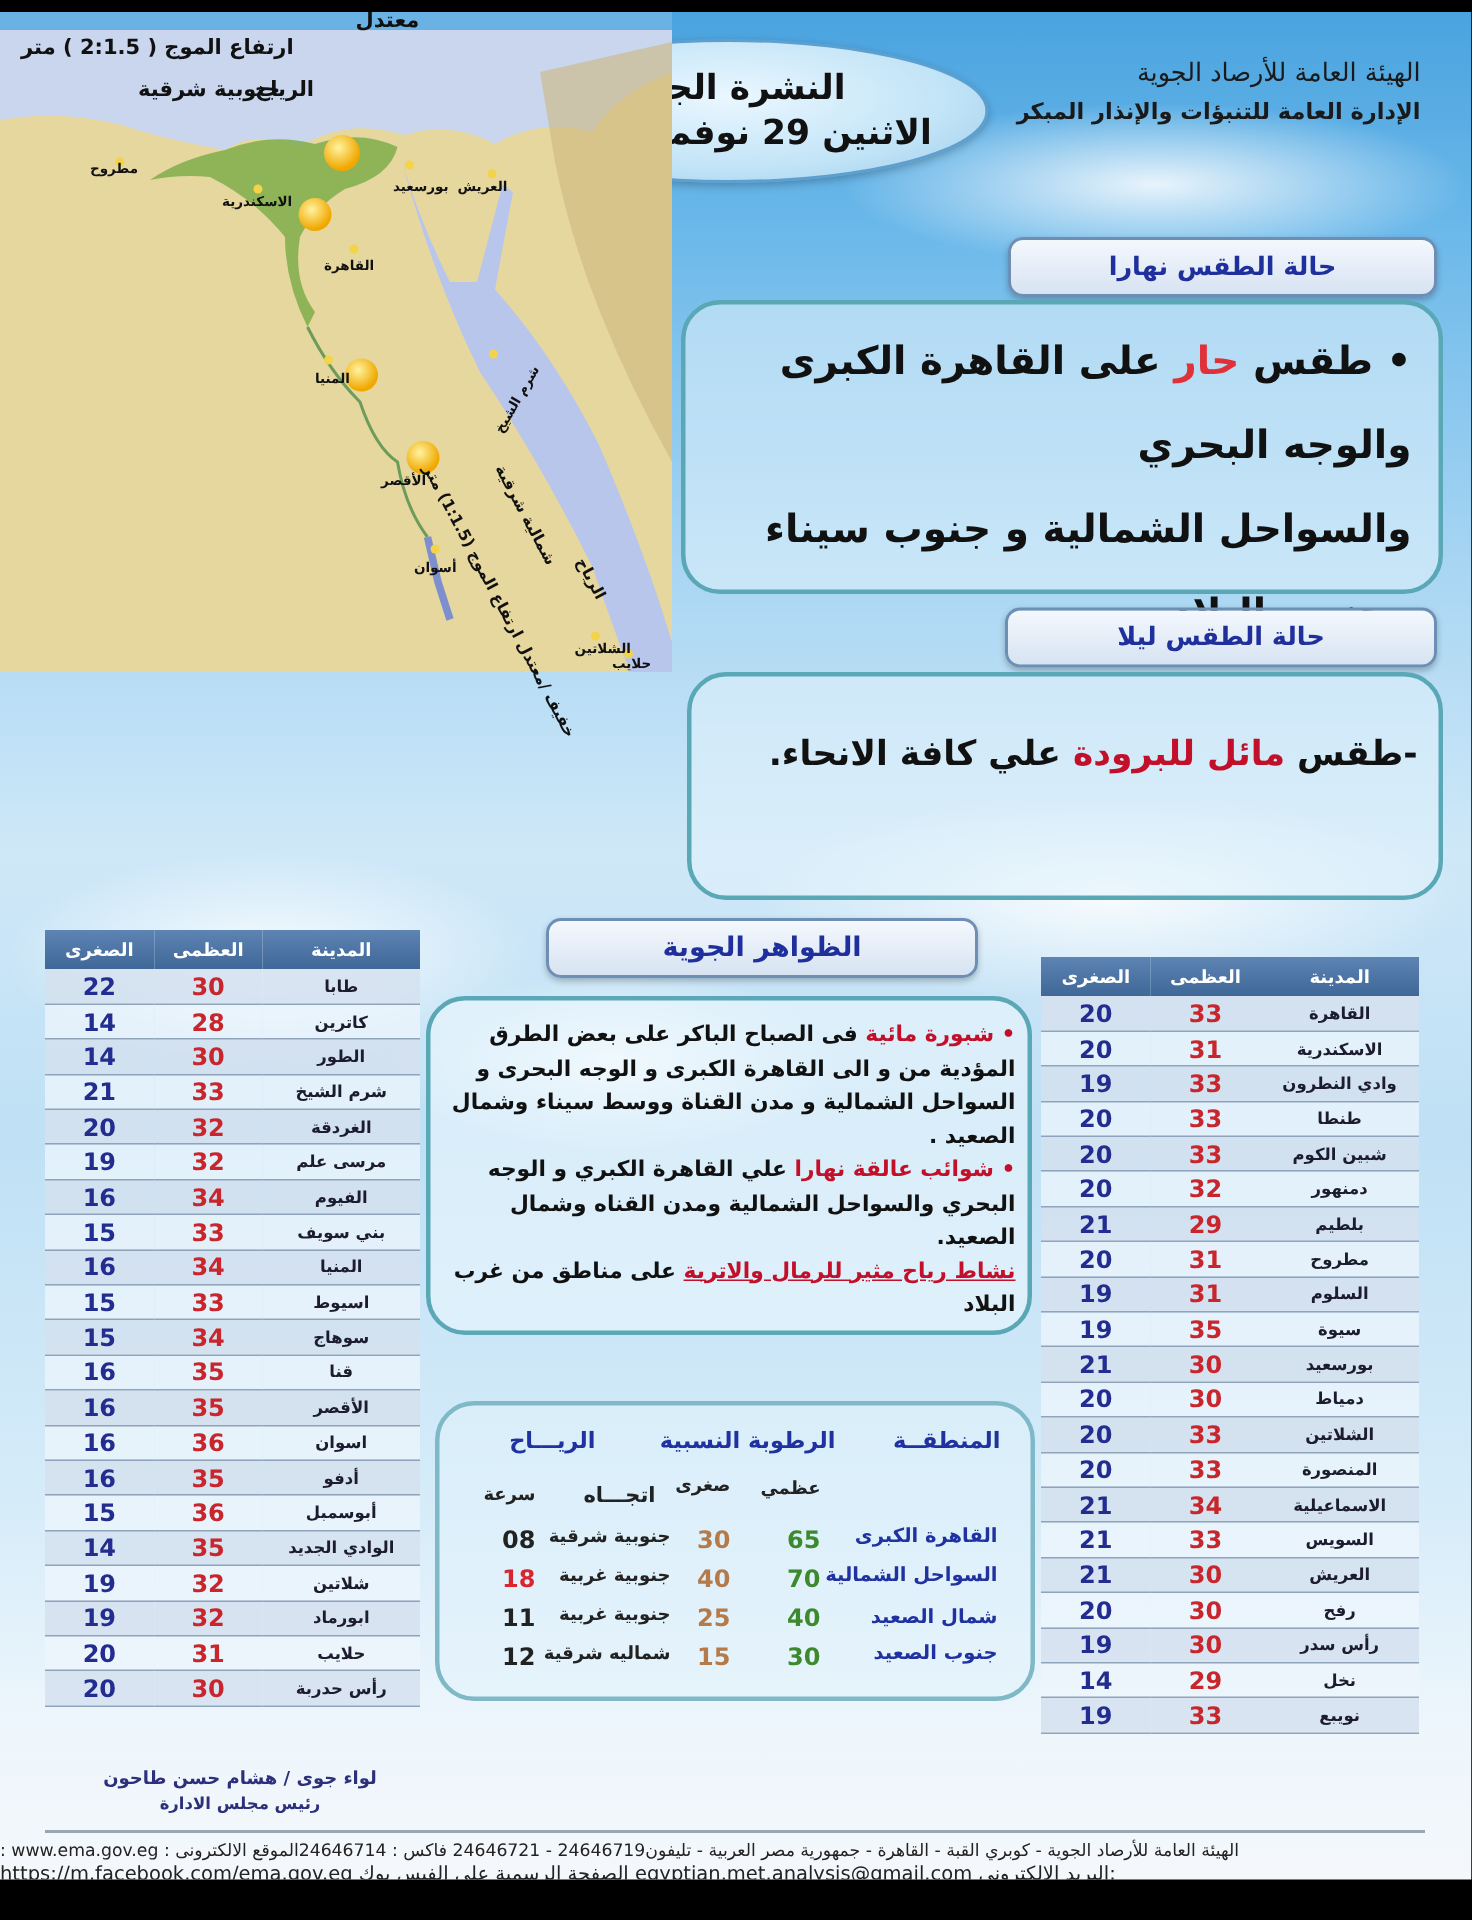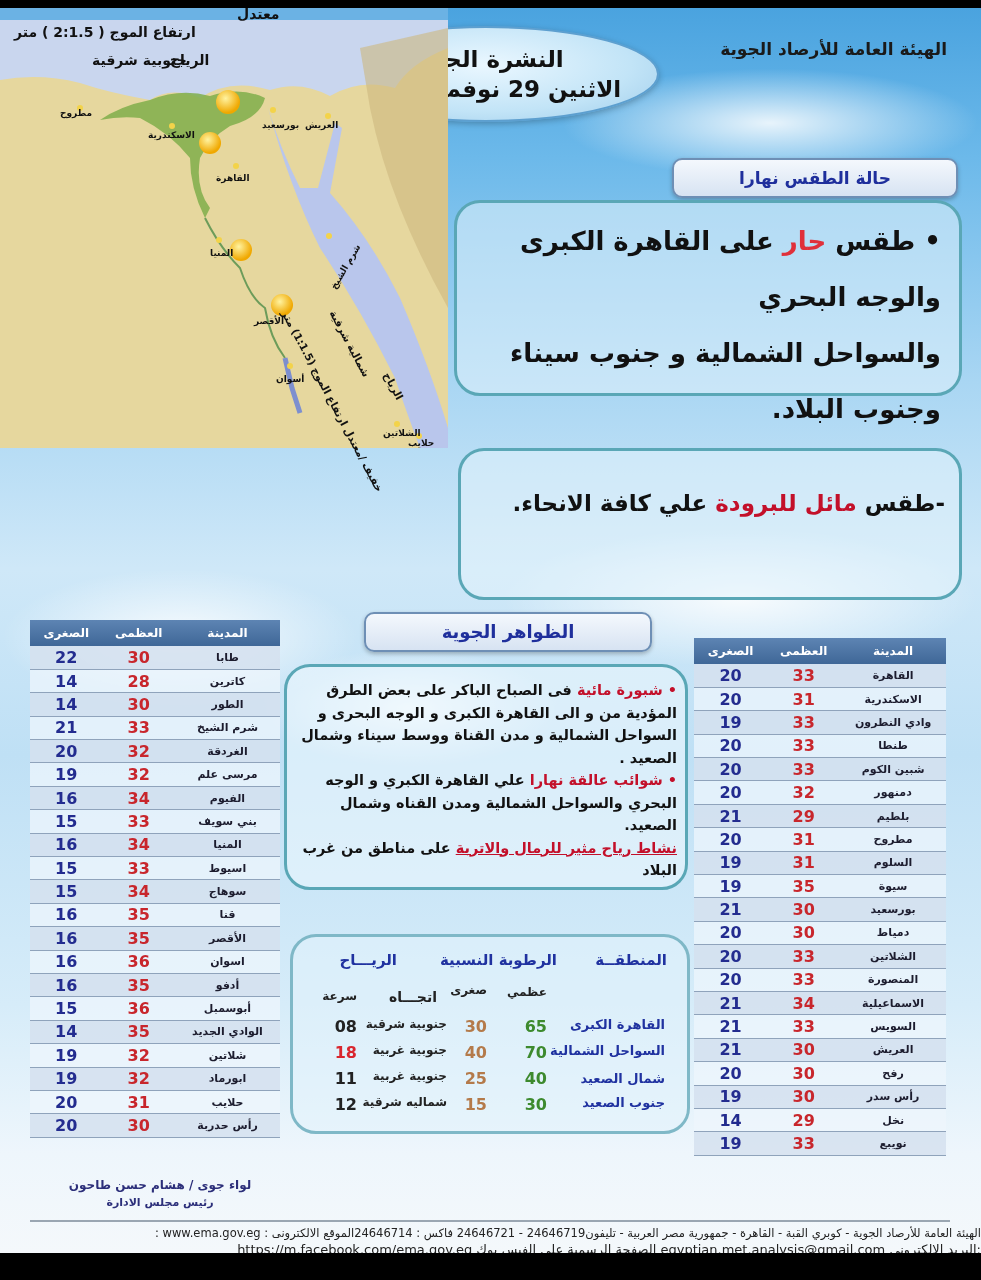--- a/index.html
+++ b/index.html
@@ -9,21 +9,21 @@
 .cloud{position:absolute;background:radial-gradient(ellipse at center,rgba(255,255,255,.85) 0%,rgba(255,255,255,0) 70%);pointer-events:none}
 .abs{position:absolute}
 .ema-text{left:40px;top:28px;width:130px;text-align:center;font-weight:bold;font-size:19px;color:#1b1b1b;line-height:38px;font-family:"Liberation Sans",sans-serif}
 .logo{left:182px;top:14px;width:106px;height:106px}
 .title-oval{left:313px;top:18px;width:346px;height:96px;border-radius:50%;
  background:radial-gradient(ellipse at 50% 40%,#eaf7ff 0%,#c2e4f7 60%,#9ccbea 100%);border:2px solid #5d9fcf;box-shadow:0 2px 6px rgba(0,0,0,.25);
  display:flex;flex-direction:column;align-items:center;justify-content:center;direction:rtl}
 .title-oval .t1{font-size:23px;font-weight:bold;color:#111;line-height:30px}
 .title-oval .t2{font-size:23px;font-weight:bold;color:#111;line-height:30px}
 .org{right:34px;top:28px;width:300px;text-align:right;direction:rtl}
-.org .o1{font-size:17px;font-weight:bold;color:#1a1a1a;line-height:26px}
+.org .o1{font-size:17px;font-weight:normal;color:#1a1a1a;line-height:26px}
 .org .o2{font-size:15px;font-weight:bold;color:#1a1a1a;line-height:24px}
 .map{left:6px;top:170px;width:448px;height:440px;overflow:hidden;background:#e8dcaa}
 .map svg{position:absolute;left:0;top:0}
 .map .lbl{position:absolute;font-size:9px;font-weight:bold;color:#111;direction:rtl;white-space:nowrap}
 .map .bigl{position:absolute;font-size:14px;font-weight:bold;color:#111;direction:rtl;white-space:nowrap}
 .hdr-box{position:absolute;height:40px;border-radius:10px;border:2px solid #6e8fb5;
  background:linear-gradient(180deg,#f4f8fd 0%,#d7e3f2 100%);box-shadow:0 2px 4px rgba(0,0,0,.25);
  color:#1f2f9c;font-weight:bold;font-size:17px;text-align:center;line-height:36px;direction:rtl}
 .content-box{position:absolute;border-radius:26px;border:3px solid #5aa7b6;background:rgba(225,242,252,.55);direction:rtl}
 .day-text{font-size:26px;font-weight:bold;color:#111;line-height:56px;padding:10px 18px 0 8px;text-align:right}
@@ -44,21 +44,21 @@
 .rh-box .region{font-size:13px;font-weight:bold;color:#2032a0;position:absolute;white-space:nowrap}
 .rh-box .hmax{font-size:16px;font-weight:bold;color:#3d8a2e;position:absolute}
 .rh-box .hmin{font-size:16px;font-weight:bold;color:#b47a4a;position:absolute}
 .rh-box .wdir{font-size:12px;font-weight:bold;color:#222;position:absolute;white-space:nowrap}
 .rh-box .wspd{font-size:16px;font-weight:bold;color:#222;position:absolute}
 .sig{position:absolute;text-align:center;direction:rtl;font-weight:bold}
 .sig .n{font-size:12px;color:#2c2f7a;line-height:18px}
 .sig .r{font-size:11px;color:#2c2f7a;line-height:18px}
 .issue{font-size:11px;color:#222;font-family:"Liberation Sans",sans-serif;font-weight:bold}
 .divline{position:absolute;left:30px;width:920px;height:2px;background:#9aa6b2}
-.foot{position:absolute;left:0;width:981px;text-align:right;font-size:11.5px;color:#222;direction:rtl;white-space:nowrap}
+.foot{position:absolute;left:0;width:981px;text-align:left;font-size:11.5px;color:#222;direction:rtl;white-space:nowrap}
 .foot u{text-decoration:underline}
 </style>
 </head>
 <body>
 
 <div class="page">
 
   <div class="cloud" style="left:560px;top:60px;width:420px;height:110px"></div>
   <div class="cloud" style="left:500px;top:520px;width:480px;height:140px"></div>
   <div class="cloud" style="left:260px;top:640px;width:300px;height:120px"></div>
@@ -93,20 +93,21 @@
     </svg>
   </div>
 
   <div class="abs title-oval">
     <div class="t1">النشرة الجوية</div>
     <div class="t2">الاثنين  29 نوفمبر 2021</div>
   </div>
 
   <div class="abs org">
     <div class="o1">الهيئة العامة للأرصاد الجوية</div>
+    <div class="o2">الإدارة العامة للتنبؤات والإنذار المبكر</div>
   </div>
 
   <div class="map">
     <svg width="448" height="440" viewBox="0 0 448 440">
       <defs>
         <radialGradient id="sun" cx="40%" cy="35%" r="60%">
             <stop offset="0" stop-color="#fff3a0"></stop>
             <stop offset="1" stop-color="#f0a800"></stop>
           </radialGradient>
       </defs>
@@ -154,20 +155,21 @@
   </div>
 
   <div class="hdr-box" style="left:672px;top:150px;width:286px">حالة الطقس نهارا</div>
   <div class="content-box" style="left:454px;top:192px;width:508px;height:196px">
     <div class="day-text">
       <span>• طقس </span><span class="red">حار</span><span> على القاهرة الكبرى والوجه البحري</span><br>
       <span>والسواحل الشمالية و جنوب سيناء وجنوب البلاد.</span>
     </div>
   </div>
 
+  <div class="hdr-box" style="left:670px;top:397px;width:288px">حالة الطقس ليلا</div>
   <div class="content-box" style="left:458px;top:440px;width:504px;height:152px">
     <div class="night-text">
       <span>-طقس </span><span class="darkred">مائل للبرودة</span><span> علي كافة الانحاء.</span>
     </div>
   </div>
 
   <table class="temps" style="left:30px;top:612px;width:250px">
     <thead>
       <tr>
         <th style="width:42%">المدينة</th>

